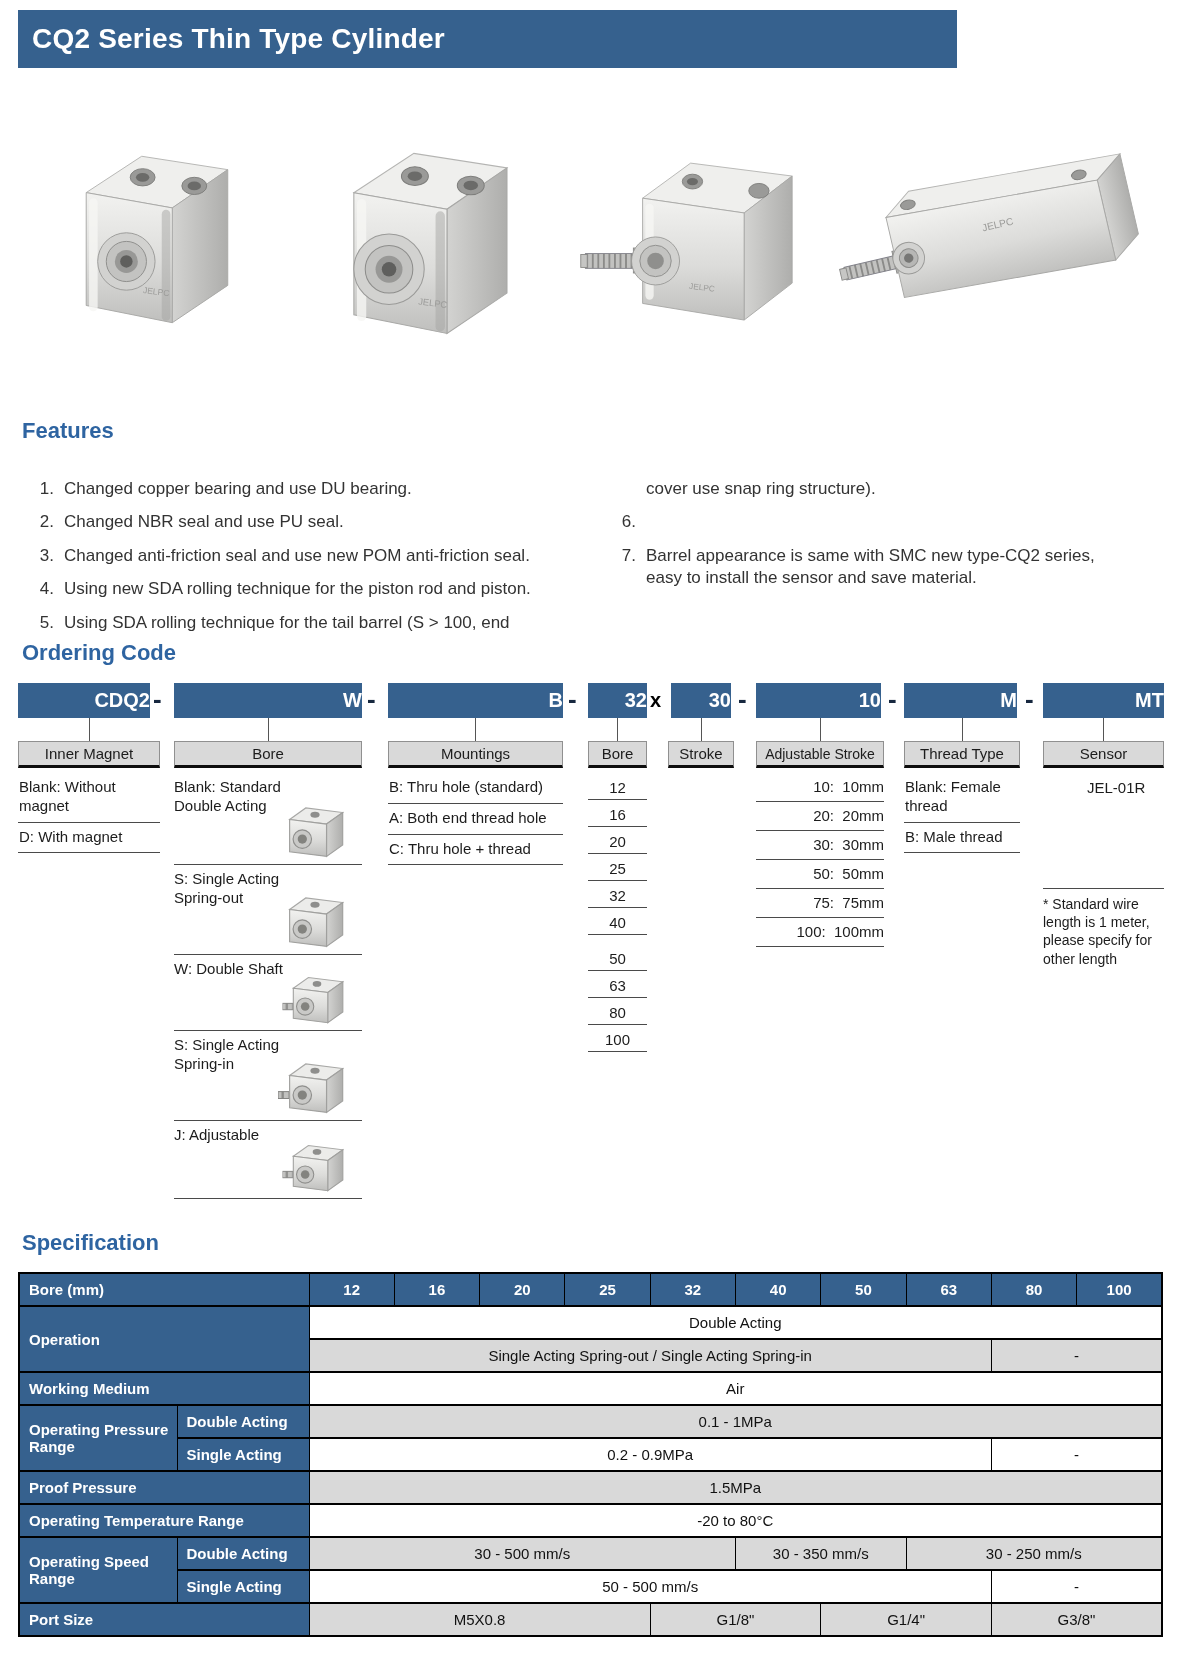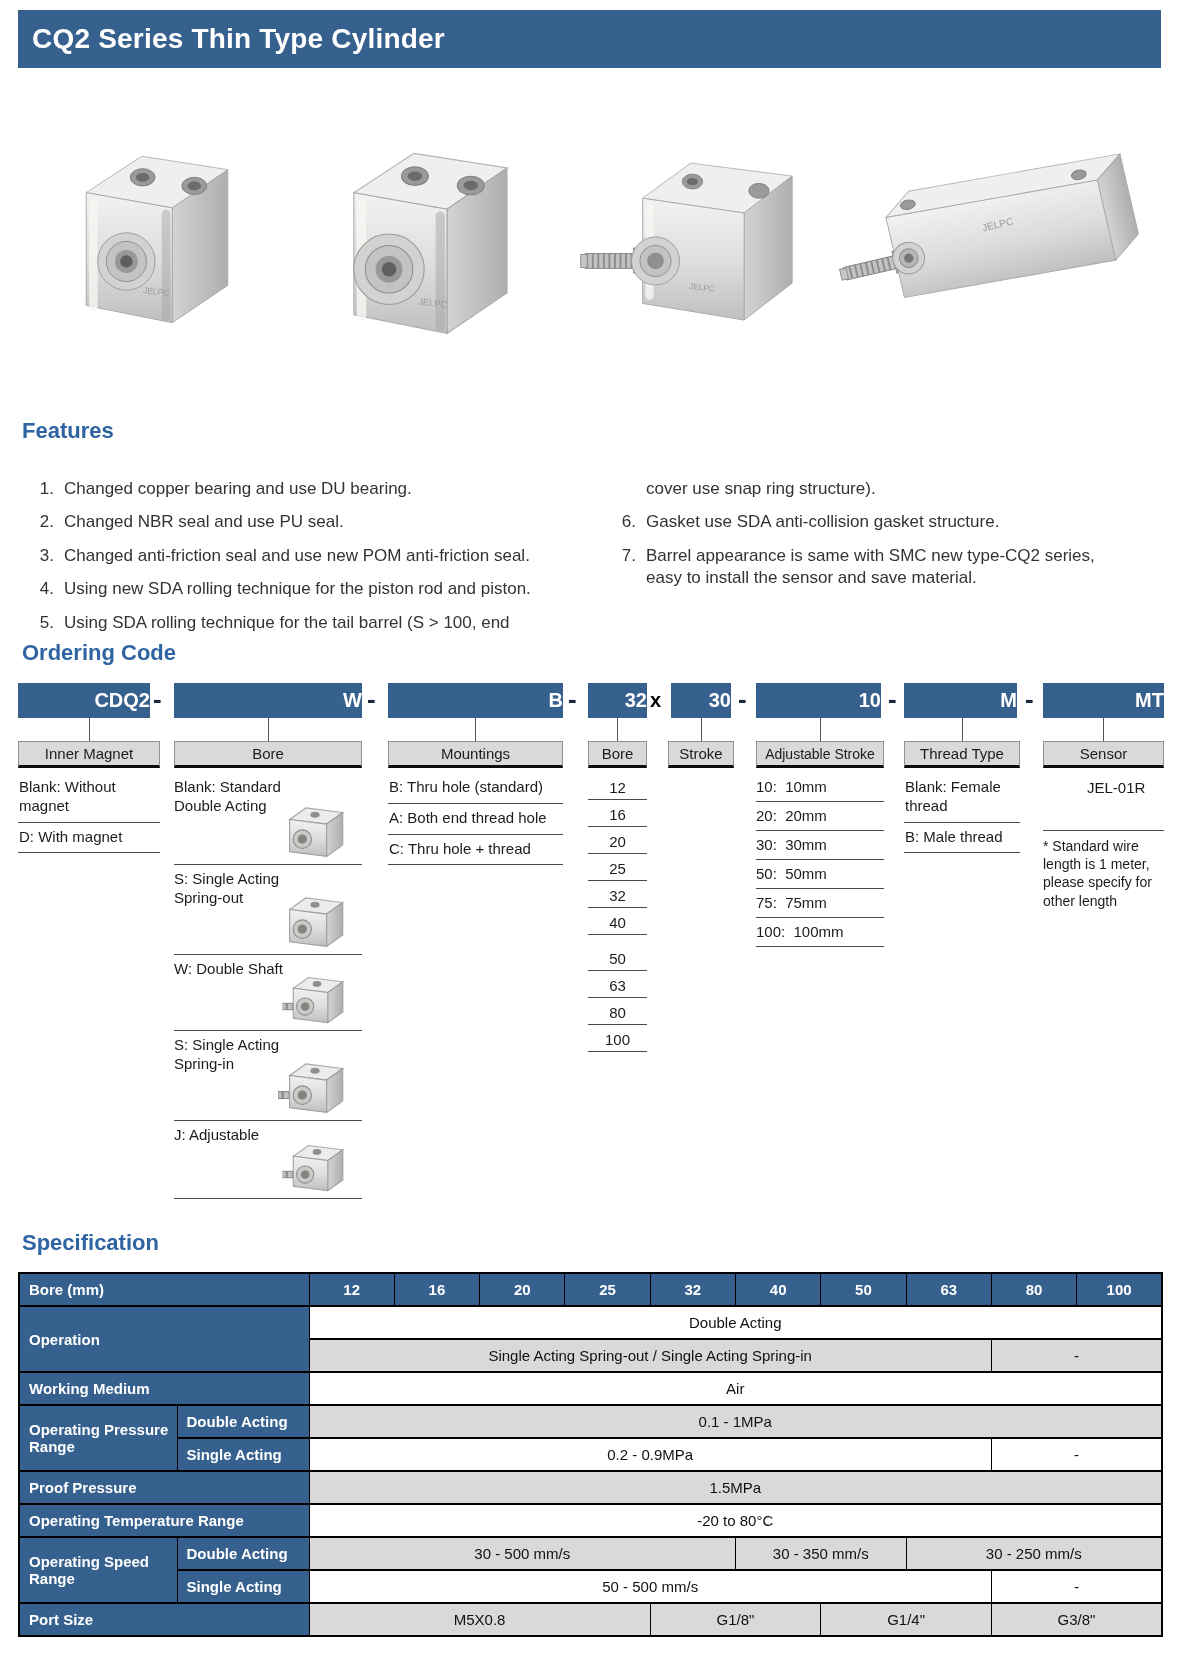--- a/index.html
+++ b/index.html
@@ -2,21 +2,21 @@
 <html><head>
 <meta charset="utf-8">
 <style>
   html,body{margin:0;padding:0;background:#ffffff;}
   .page{
     position:relative;width:1179px;height:1656px;background:#fff;
     font-family:"Liberation Sans","DejaVu Sans",sans-serif;color:#2e2e2e;overflow:hidden;
   }
   
   .banner{
-    position:absolute;left:18px;top:10px;width:1143px;height:58px;background:#36618E;
+    position:absolute;left:18px;top:10px;width:939px;height:58px;background:#36618E;
     color:#fff;font-size:28px;font-weight:bold;line-height:58px;padding-left:14px;box-sizing:border-box;
     letter-spacing:.2px;
   }
   
   .photo{position:absolute;}
   
   .sec-h{position:absolute;color:#2E64A1;font-size:22px;font-weight:bold;}
   
   .features{position:absolute;left:30px;top:478px;width:1130px;}
   .feat-col{position:absolute;top:0;}
@@ -37,26 +37,26 @@
     text-align:center;font-size:15px;line-height:24px;box-sizing:border-box;margin-bottom:5px;color:#1c1c1c;
   }
   .seg-label.small{font-size:14px;}
   .sep{
     position:absolute;top:0;height:35px;line-height:32px;font-size:26px;font-weight:bold;color:#17283f;
   }
   .sep.x{font-size:20px;color:#000;line-height:34px;}
   .opt{font-size:15px;border-bottom:1px solid #4a4a4a;padding:5px 1px 6px;line-height:1.25;color:#1c1c1c;}
   .num-opt{height:22px;line-height:22px;text-align:center;border-bottom:1px solid #4a4a4a;font-size:15px;padding-top:4px;color:#1c1c1c;}
   .num-opt.gap{margin-top:9px;}
-  .as-opt{white-space:pre-wrap;text-align:left;border-bottom:1px solid #4a4a4a;font-size:15px;padding:5px 0 6px;color:#1c1c1c;}
+  .as-opt{white-space:pre-wrap;text-align:right;border-bottom:1px solid #4a4a4a;font-size:15px;padding:5px 0 6px;color:#1c1c1c;}
   .bt{position:relative;border-bottom:1px solid #4a4a4a;padding-top:5px;}
   .bt-text{display:block;font-size:15px;line-height:1.25;width:118px;color:#1c1c1c;}
   .bt .thumb{position:absolute;right:10px;bottom:3px;}
   .sensor-model{font-size:15px;padding:6px 0;color:#1c1c1c;margin-left:44px;}
-  .sensor-note{margin-top:28px;border-top:1px solid #4a4a4a;padding-top:6px;font-size:14px;line-height:1.3;color:#1c1c1c;}
+  .sensor-note{margin-top:86px;border-top:1px solid #4a4a4a;padding-top:6px;font-size:14px;line-height:1.3;color:#1c1c1c;}
   
   .spec-table{
     position:absolute;left:18px;top:1272px;width:1143px;border-collapse:collapse;table-layout:fixed;
     border:2px solid #000;
   }
   .spec-table tr{height:33px;}
   .spec-table td,.spec-table th{
     border-left:1px solid #000;border-right:1px solid #000;border-top:2px solid #000;border-bottom:2px solid #000;
     padding:0;font-size:15px;overflow:hidden;
   }
@@ -200,21 +200,20 @@
         <span>Using SDA rolling technique for the tail barrel (S &gt; 100, end</span>
       </div>
     </div>
     <div class="feat-col right">
       <div class="feat-item">
         <span class="feat-num"></span>
         <span>cover use snap ring structure).</span>
       </div>
       <div class="feat-item">
         <span class="feat-num">6.</span>
-        <span>Gasket use SDA anti-collision gasket structure.</span>
       </div>
       <div class="feat-item">
         <span class="feat-num">7.</span>
         <span>Barrel appearance is same with SMC new type-CQ2 series, easy to install the sensor and save material.</span>
       </div>
     </div>
   </div>
 
   <div class="sec-h" style="left:22px;top:640px">Ordering Code</div>
 

